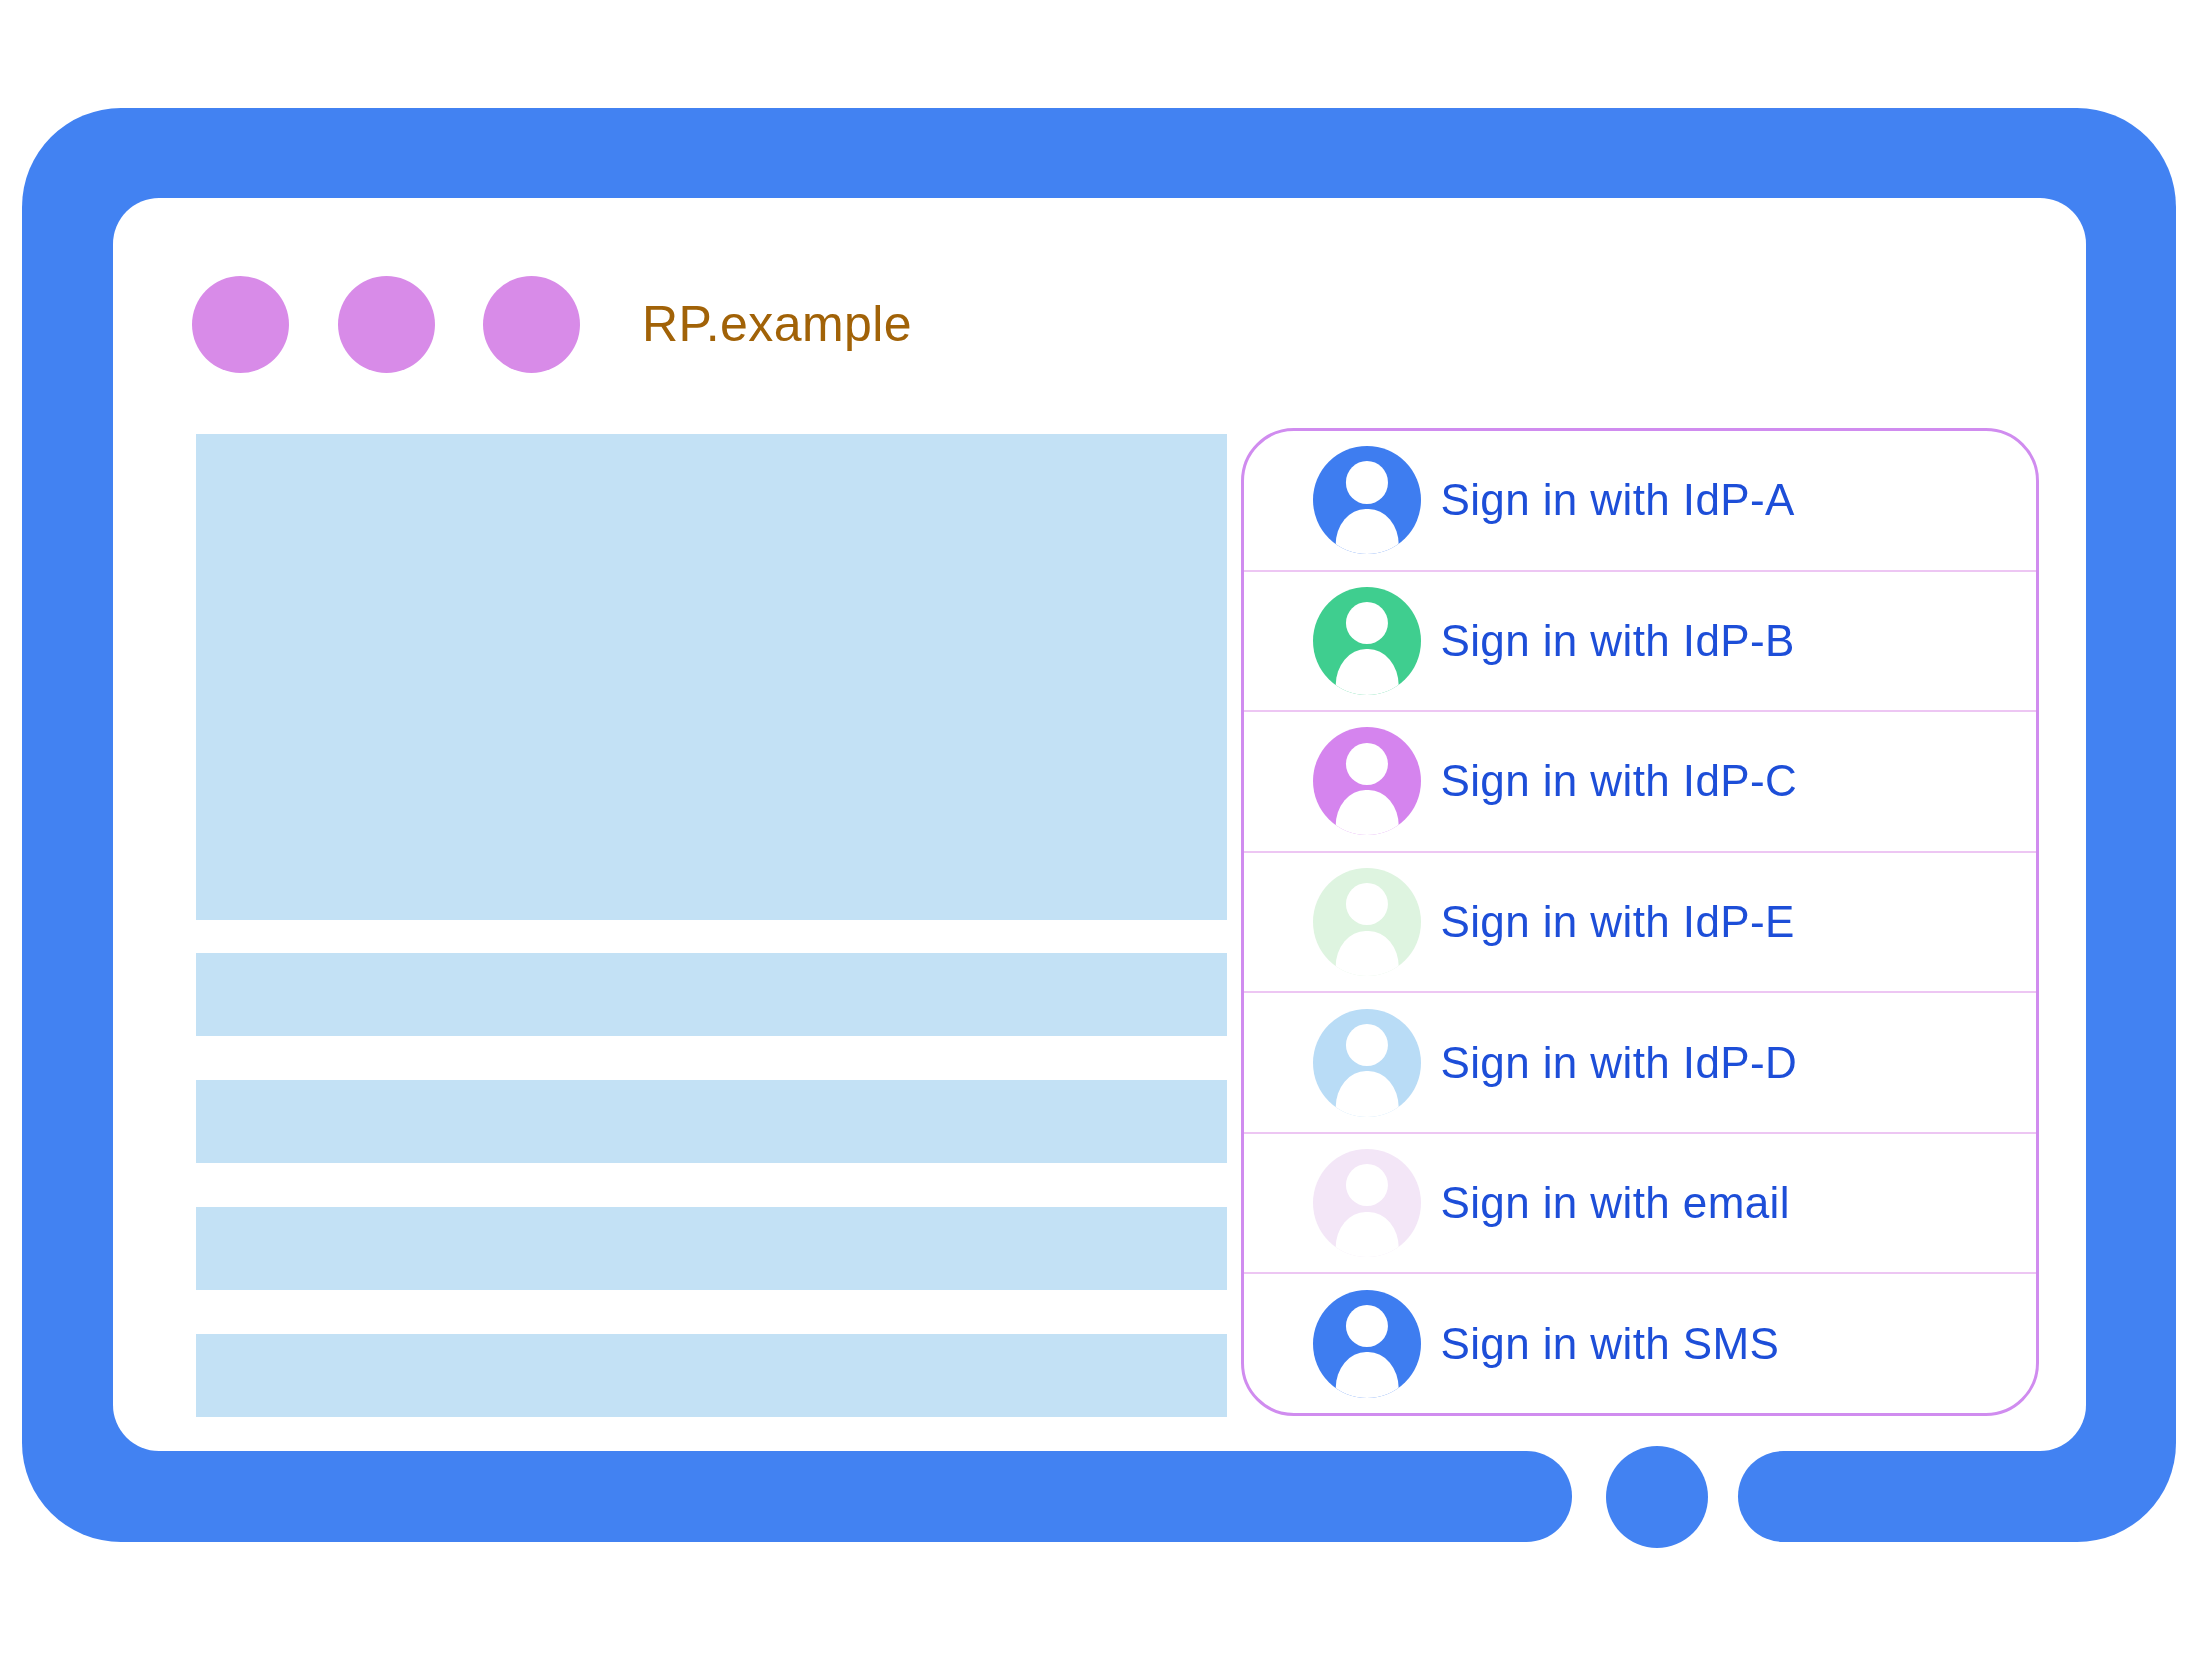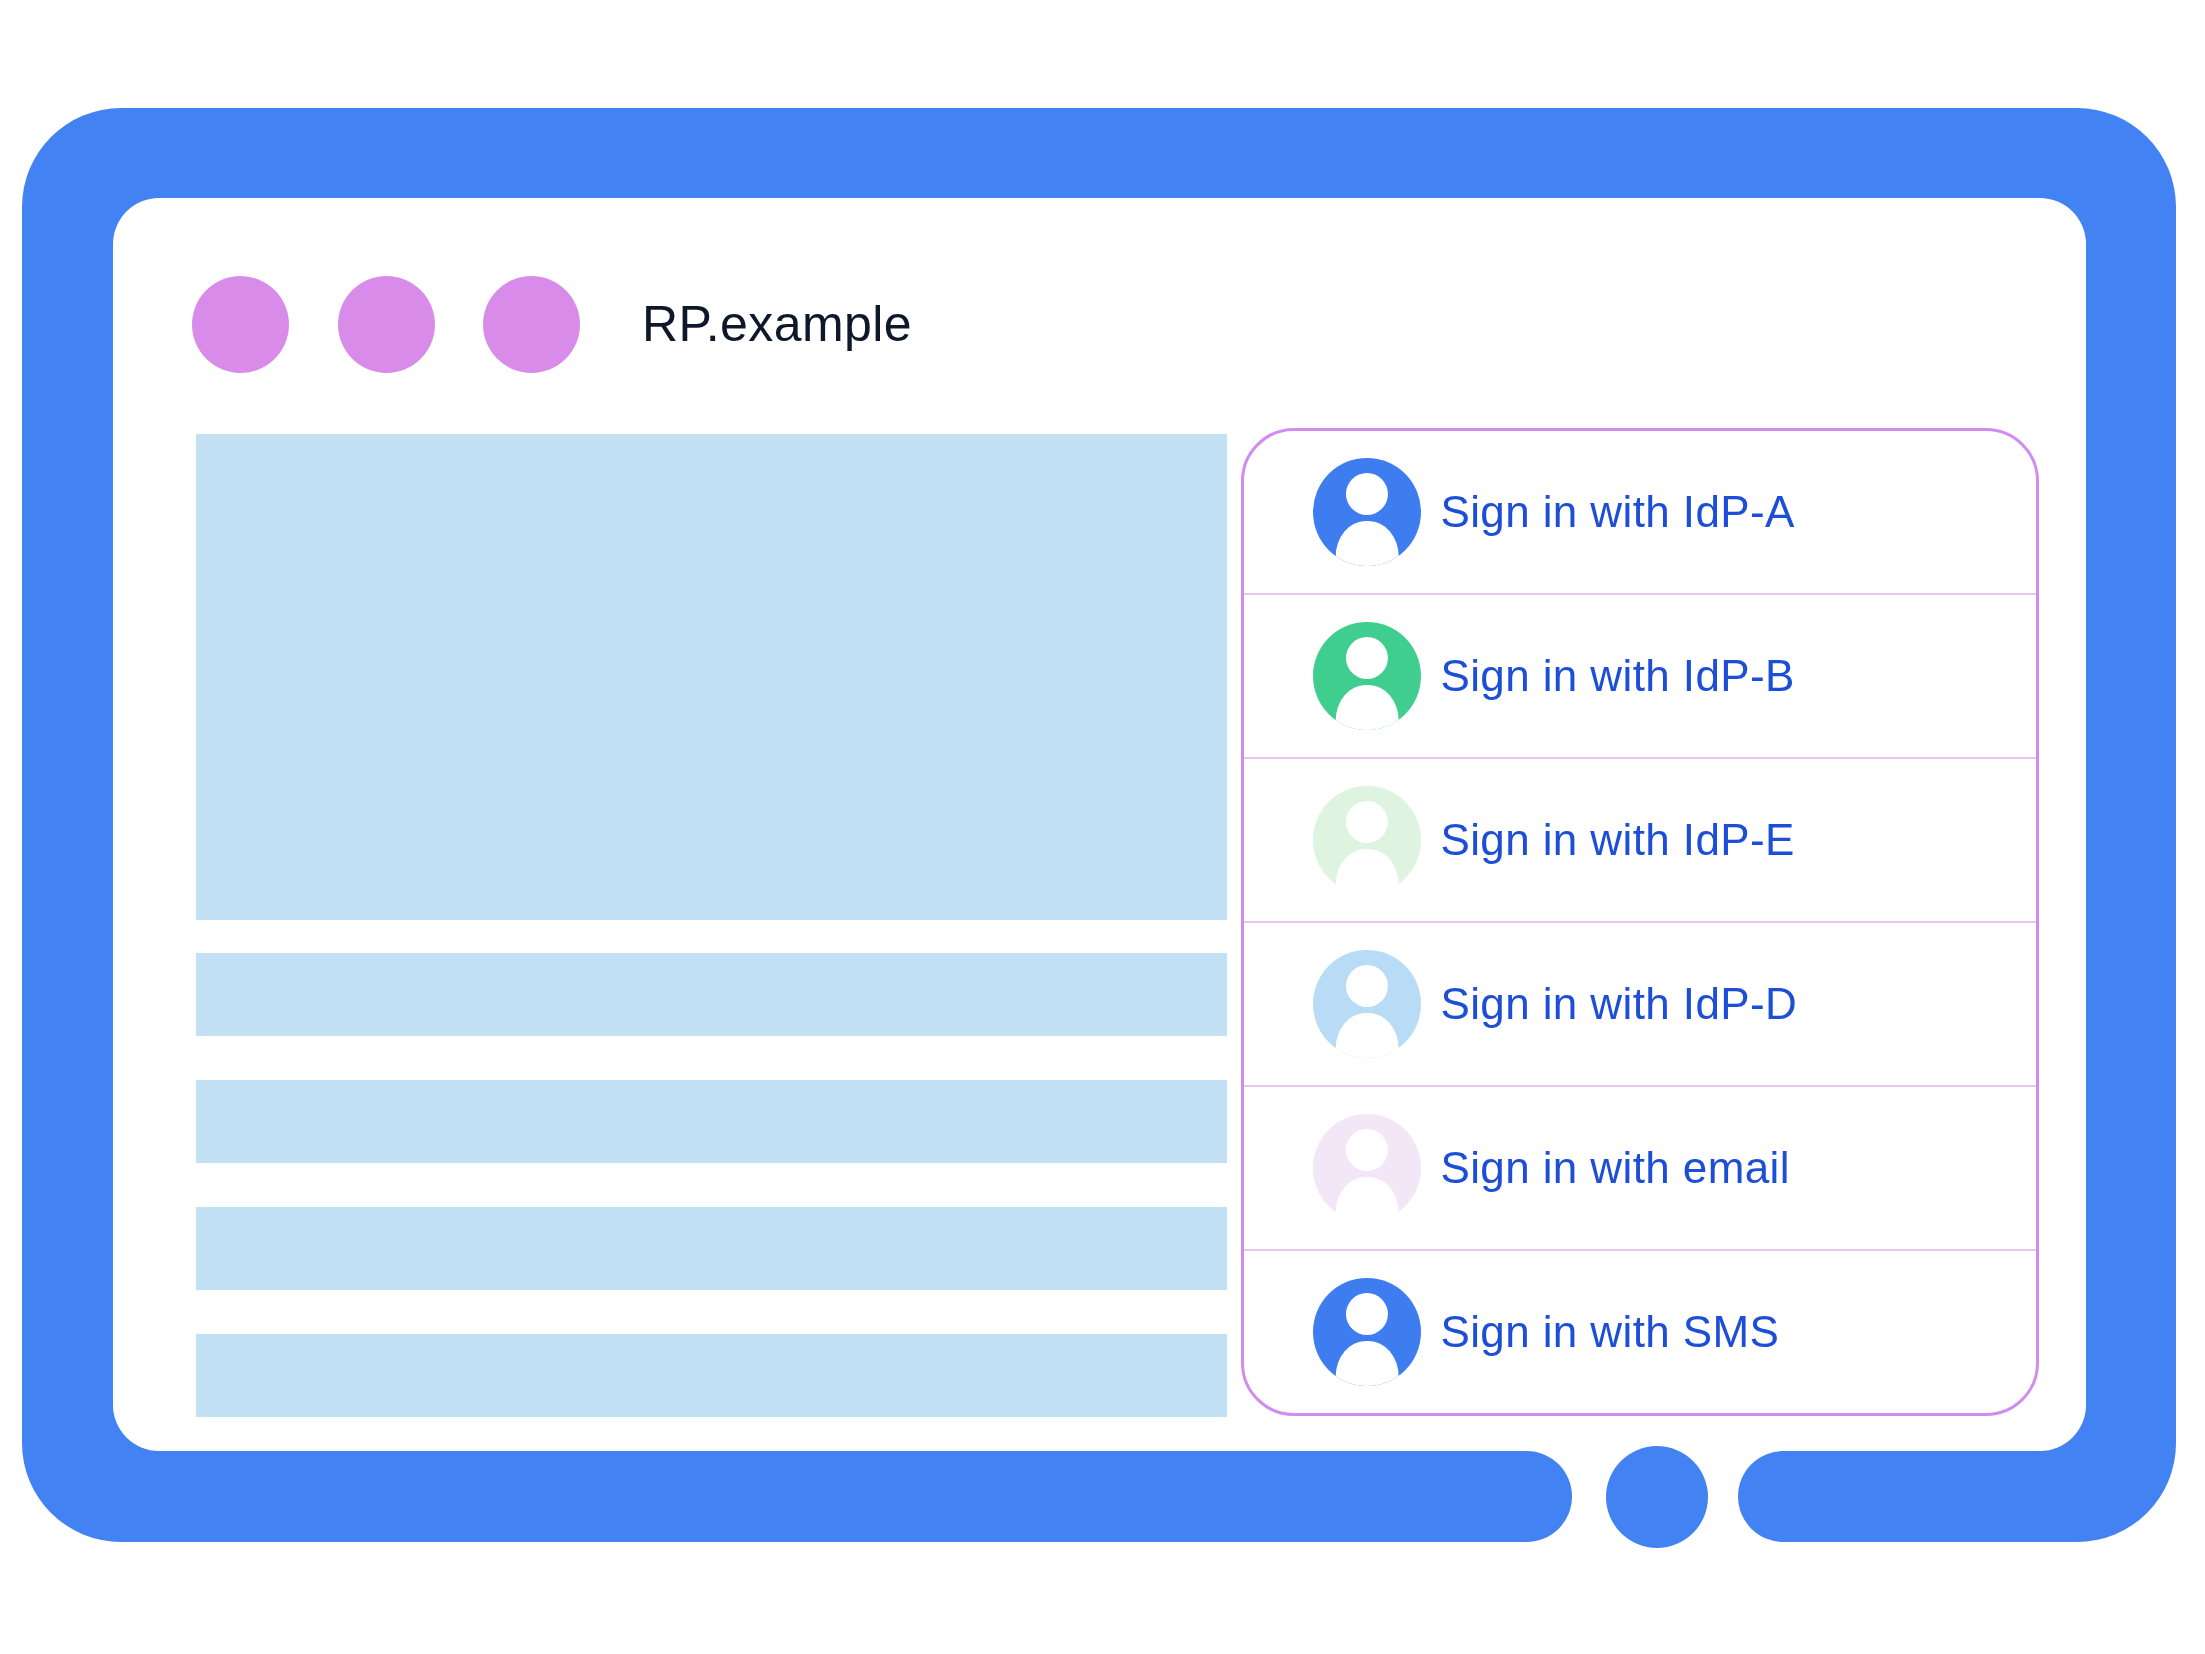--- a/index.html
+++ b/index.html
@@ -86,21 +86,21 @@
   <div class="frame-outer" style="background: rgb(66, 130, 242);"></div>
   <div class="frame-inner"></div>
   <div class="frame-gap"></div>
   <div class="cap-left" style="background: rgb(66, 130, 242);"></div>
   <div class="cap-right" style="background: rgb(66, 130, 242);"></div>
   <div class="home-circle" style="background: rgb(66, 130, 242);"></div>
 
   <span class="win-dot" style="left: 192px; background: rgb(216, 139, 232);"></span>
   <span class="win-dot" style="left: 338px; background: rgb(216, 139, 232);"></span>
   <span class="win-dot" style="left: 483px; background: rgb(216, 139, 232);"></span>
-  <div class="page-title" style="color: #0f172a;">RP.example</div>
+  <div class="page-title" style="color: #a16207;">RP.example</div>
 
   <div class="ph ph-block" style="background: rgb(195, 225, 245);"></div>
   <div class="ph ph-line-1" style="background: rgb(195, 225, 245);"></div>
   <div class="ph ph-line-2" style="background: rgb(195, 225, 245);"></div>
   <div class="ph ph-line-3" style="background: rgb(195, 225, 245);"></div>
   <div class="ph ph-line-4" style="background: rgb(195, 225, 245);"></div>
 
   <div class="signin-panel">
 
     <div class="signin-row">
@@ -112,20 +112,27 @@
     </div>
 
     <div class="signin-row">
       <span class="avatar" style="background: rgb(63, 206, 143);">
         <span class="head"></span>
           <span class="torso"></span>
       </span>
       <span class="signin-label">Sign in with IdP-B</span>
     </div>
 
+    <div class="signin-row">
+      <span class="avatar" style="background: rgb(213, 132, 238);">
+        <span class="head"></span>
+          <span class="torso"></span>
+      </span>
+      <span class="signin-label">Sign in with IdP-C</span>
+    </div>
 
     <div class="signin-row">
       <span class="avatar" style="background: rgb(222, 244, 224);">
         <span class="head"></span>
           <span class="torso"></span>
       </span>
       <span class="signin-label">Sign in with IdP-E</span>
     </div>
 
     <div class="signin-row">

